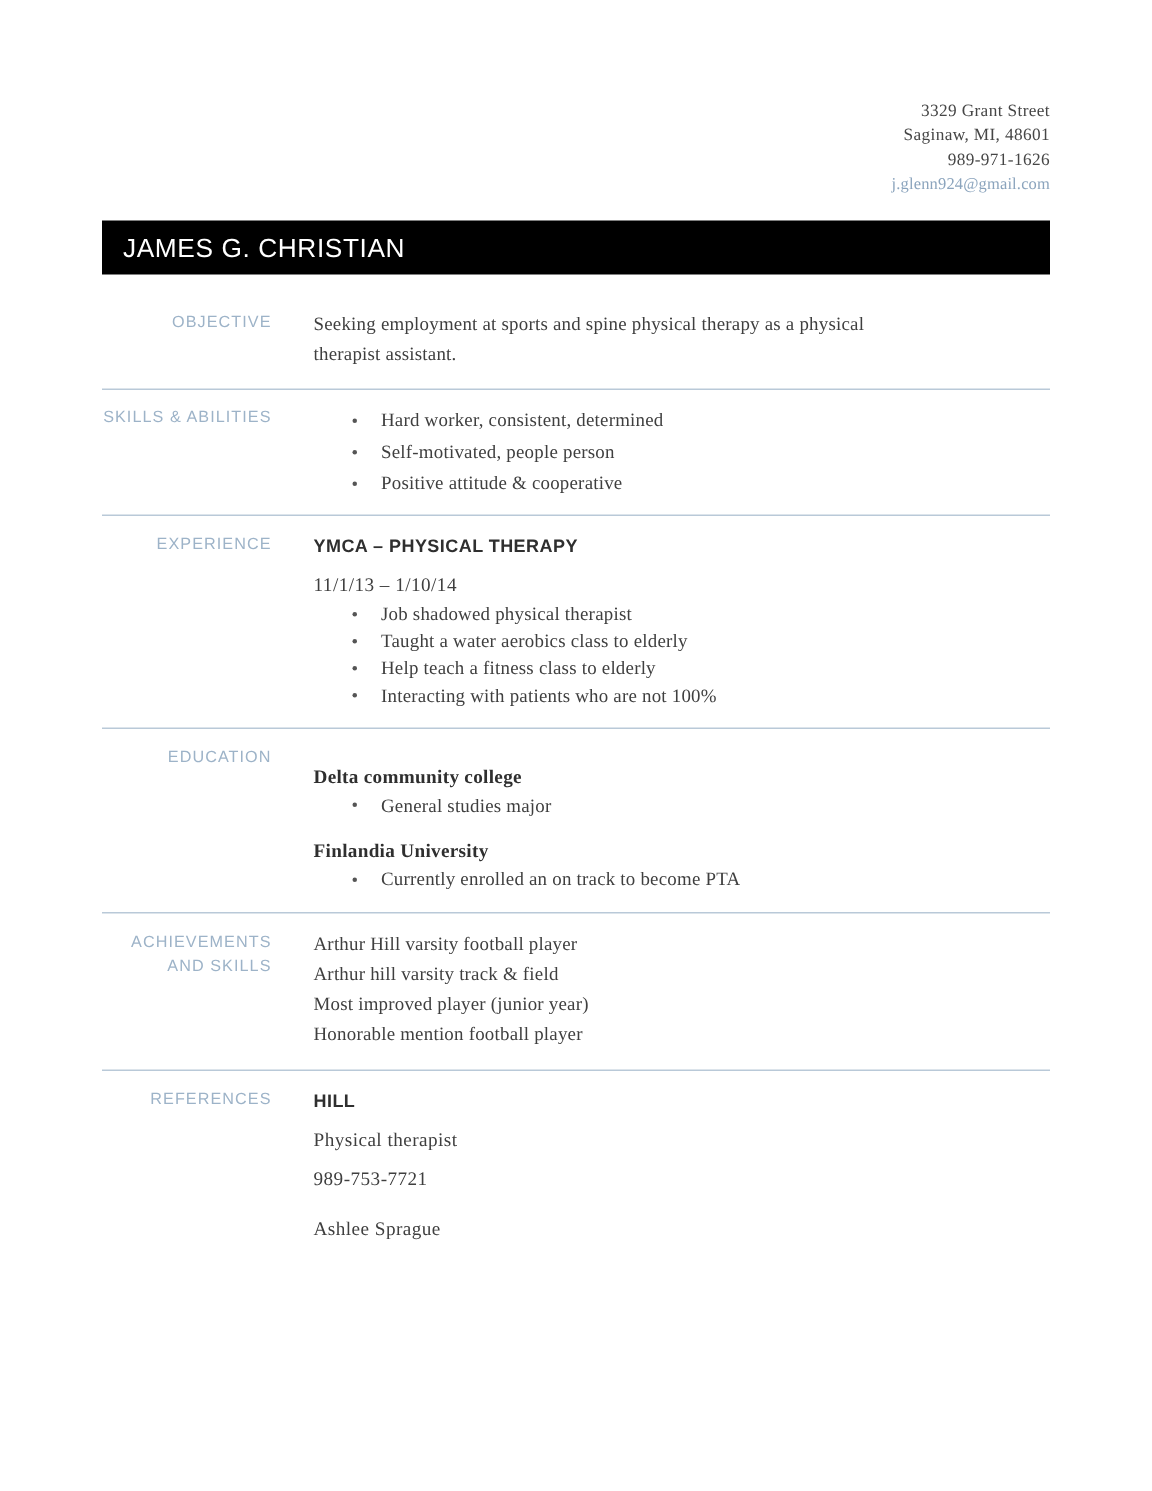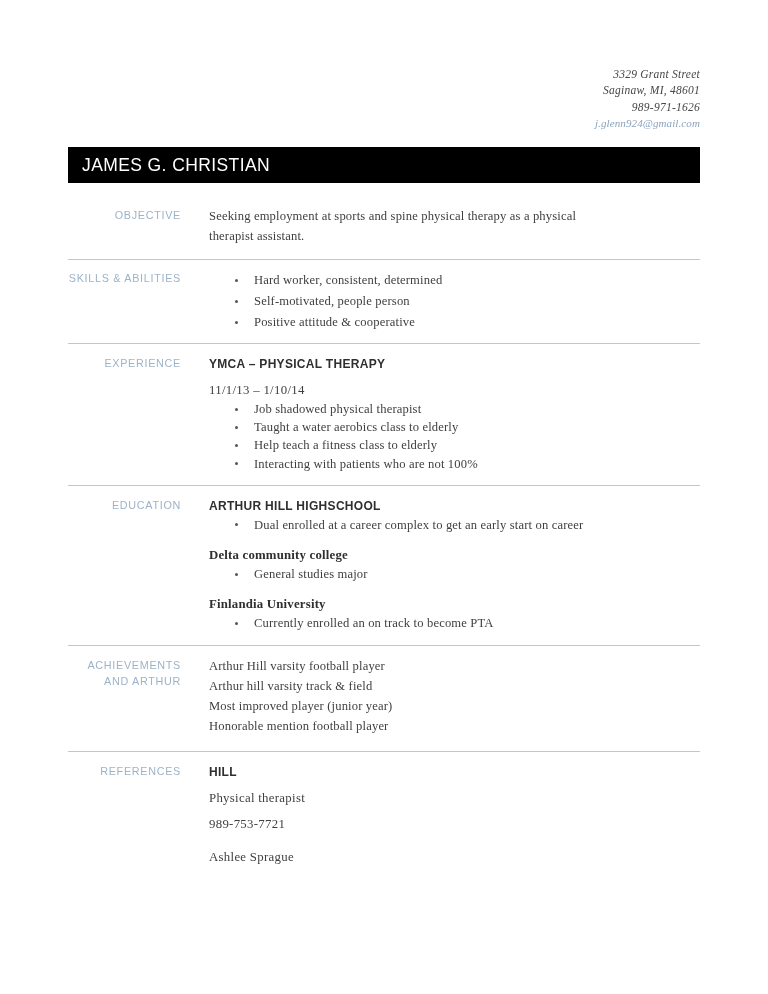--- a/index.html
+++ b/index.html
@@ -33,21 +33,20 @@
     width: 400px;
     text-align: right;
   }
   .contact-line {
     font-family: "Liberation Serif", serif;
     font-size: 11.5px;
     line-height: 16.4px;
     color: #464646;
     letter-spacing: 0.25px;
     white-space: nowrap;
-    font-style: italic;
   }
   .contact-line.email {
     color: #8ba4bd;
     font-size: 11px;
     letter-spacing: 0.1px;
   }
 
   
   .name-banner {
     position: absolute;
@@ -246,26 +245,20 @@
           <li>Interacting  with patients who are not 100%</li>
         </ul>
       </div>
     </div>
     <div class="divider"></div>
 
     <div class="section sec-education">
       <div class="label-col">EDUCATION</div>
       <div class="content-col">
 
-        <div>
-          <div class="heading-sans">ARTHUR HILL HIGHSCHOOL</div>
-          <ul class="bullets tight mt-gap-8">
-            <li>Dual enrolled at a career complex to get an early start on career</li>
-          </ul>
-        </div>
 
         <div class="mt-gap-12">
           <div class="heading-serif">Delta community college</div>
           <ul class="bullets tight mt-gap-12">
             <li>General studies major</li>
           </ul>
         </div>
 
         <div class="mt-gap-12">
           <div class="heading-serif">Finlandia University</div>
@@ -274,21 +267,21 @@
           </ul>
         </div>
 
       </div>
     </div>
     <div class="divider"></div>
 
     <div class="section sec-achievements">
       <div class="label-col">
         <span class="lbl-line">ACHIEVEMENTS</span>
-        <span class="lbl-line">AND ARTHUR</span>
+        <span class="lbl-line">AND SKILLS</span>
       </div>
       <div class="content-col">
         <div class="plainline">Arthur Hill varsity football player</div>
         <div class="plainline"> Arthur hill varsity track &amp; field</div>
         <div class="plainline">Most improved player (junior year)</div>
         <div class="plainline">Honorable mention football player</div>
       </div>
     </div>
     <div class="divider"></div>
 

